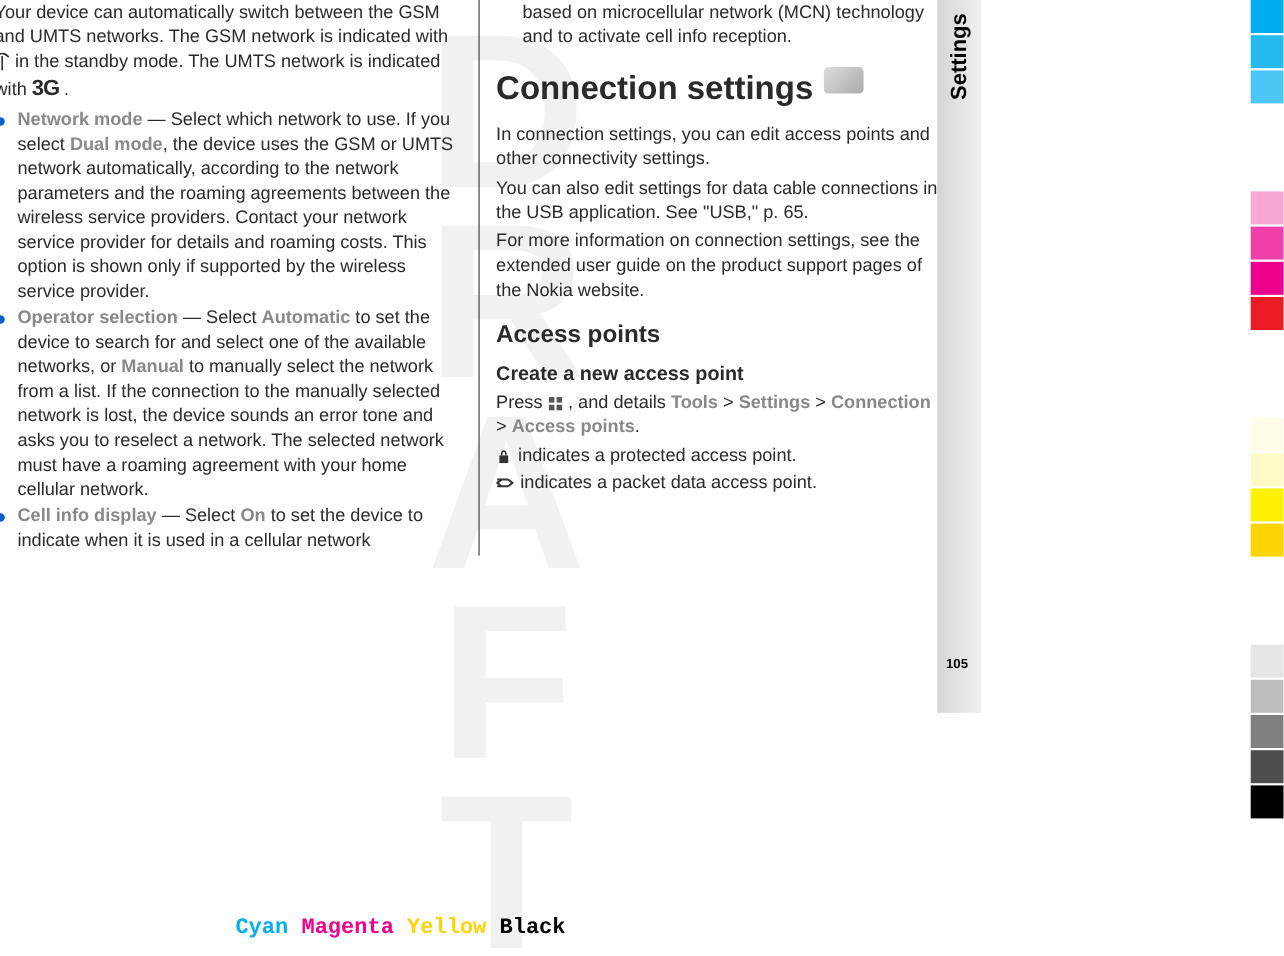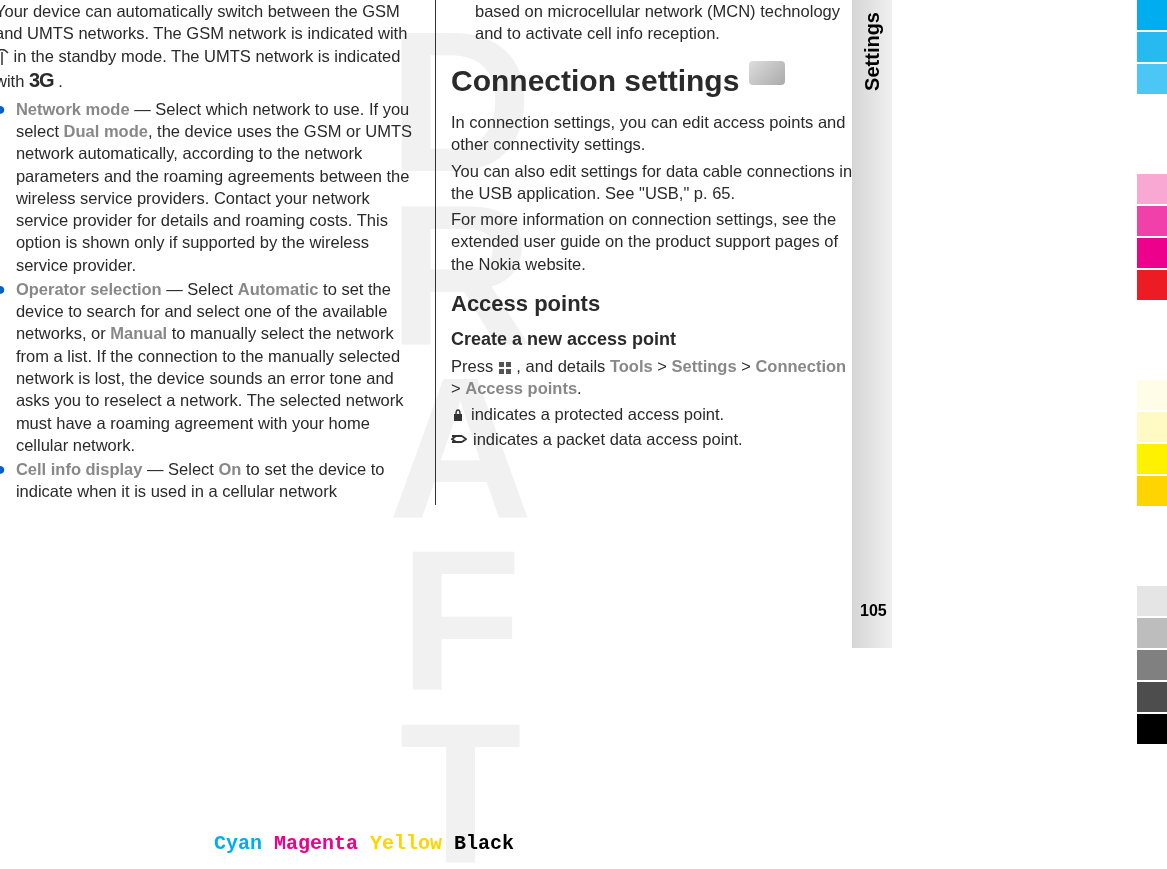--- a/index.html
+++ b/index.html
@@ -128,24 +128,24 @@
       text-orientation: mixed;
       transform: rotate(180deg);
       font-weight: bold;
       font-size: 20px;
       position: absolute;
       top: 12px;
       left: 9px;
     }
     .page-number {
       position: absolute;
-      bottom: 28px;
+      bottom: 38px;
       left: 8px;
       font-weight: bold;
-      font-size: 16px;
+      font-size: 12px;
     }
     .color-bars {
       position: absolute;
       right: 0;
       top: 0;
       width: 30px;
       height: 760px;
     }
     .color-bar {
       width: 30px;

